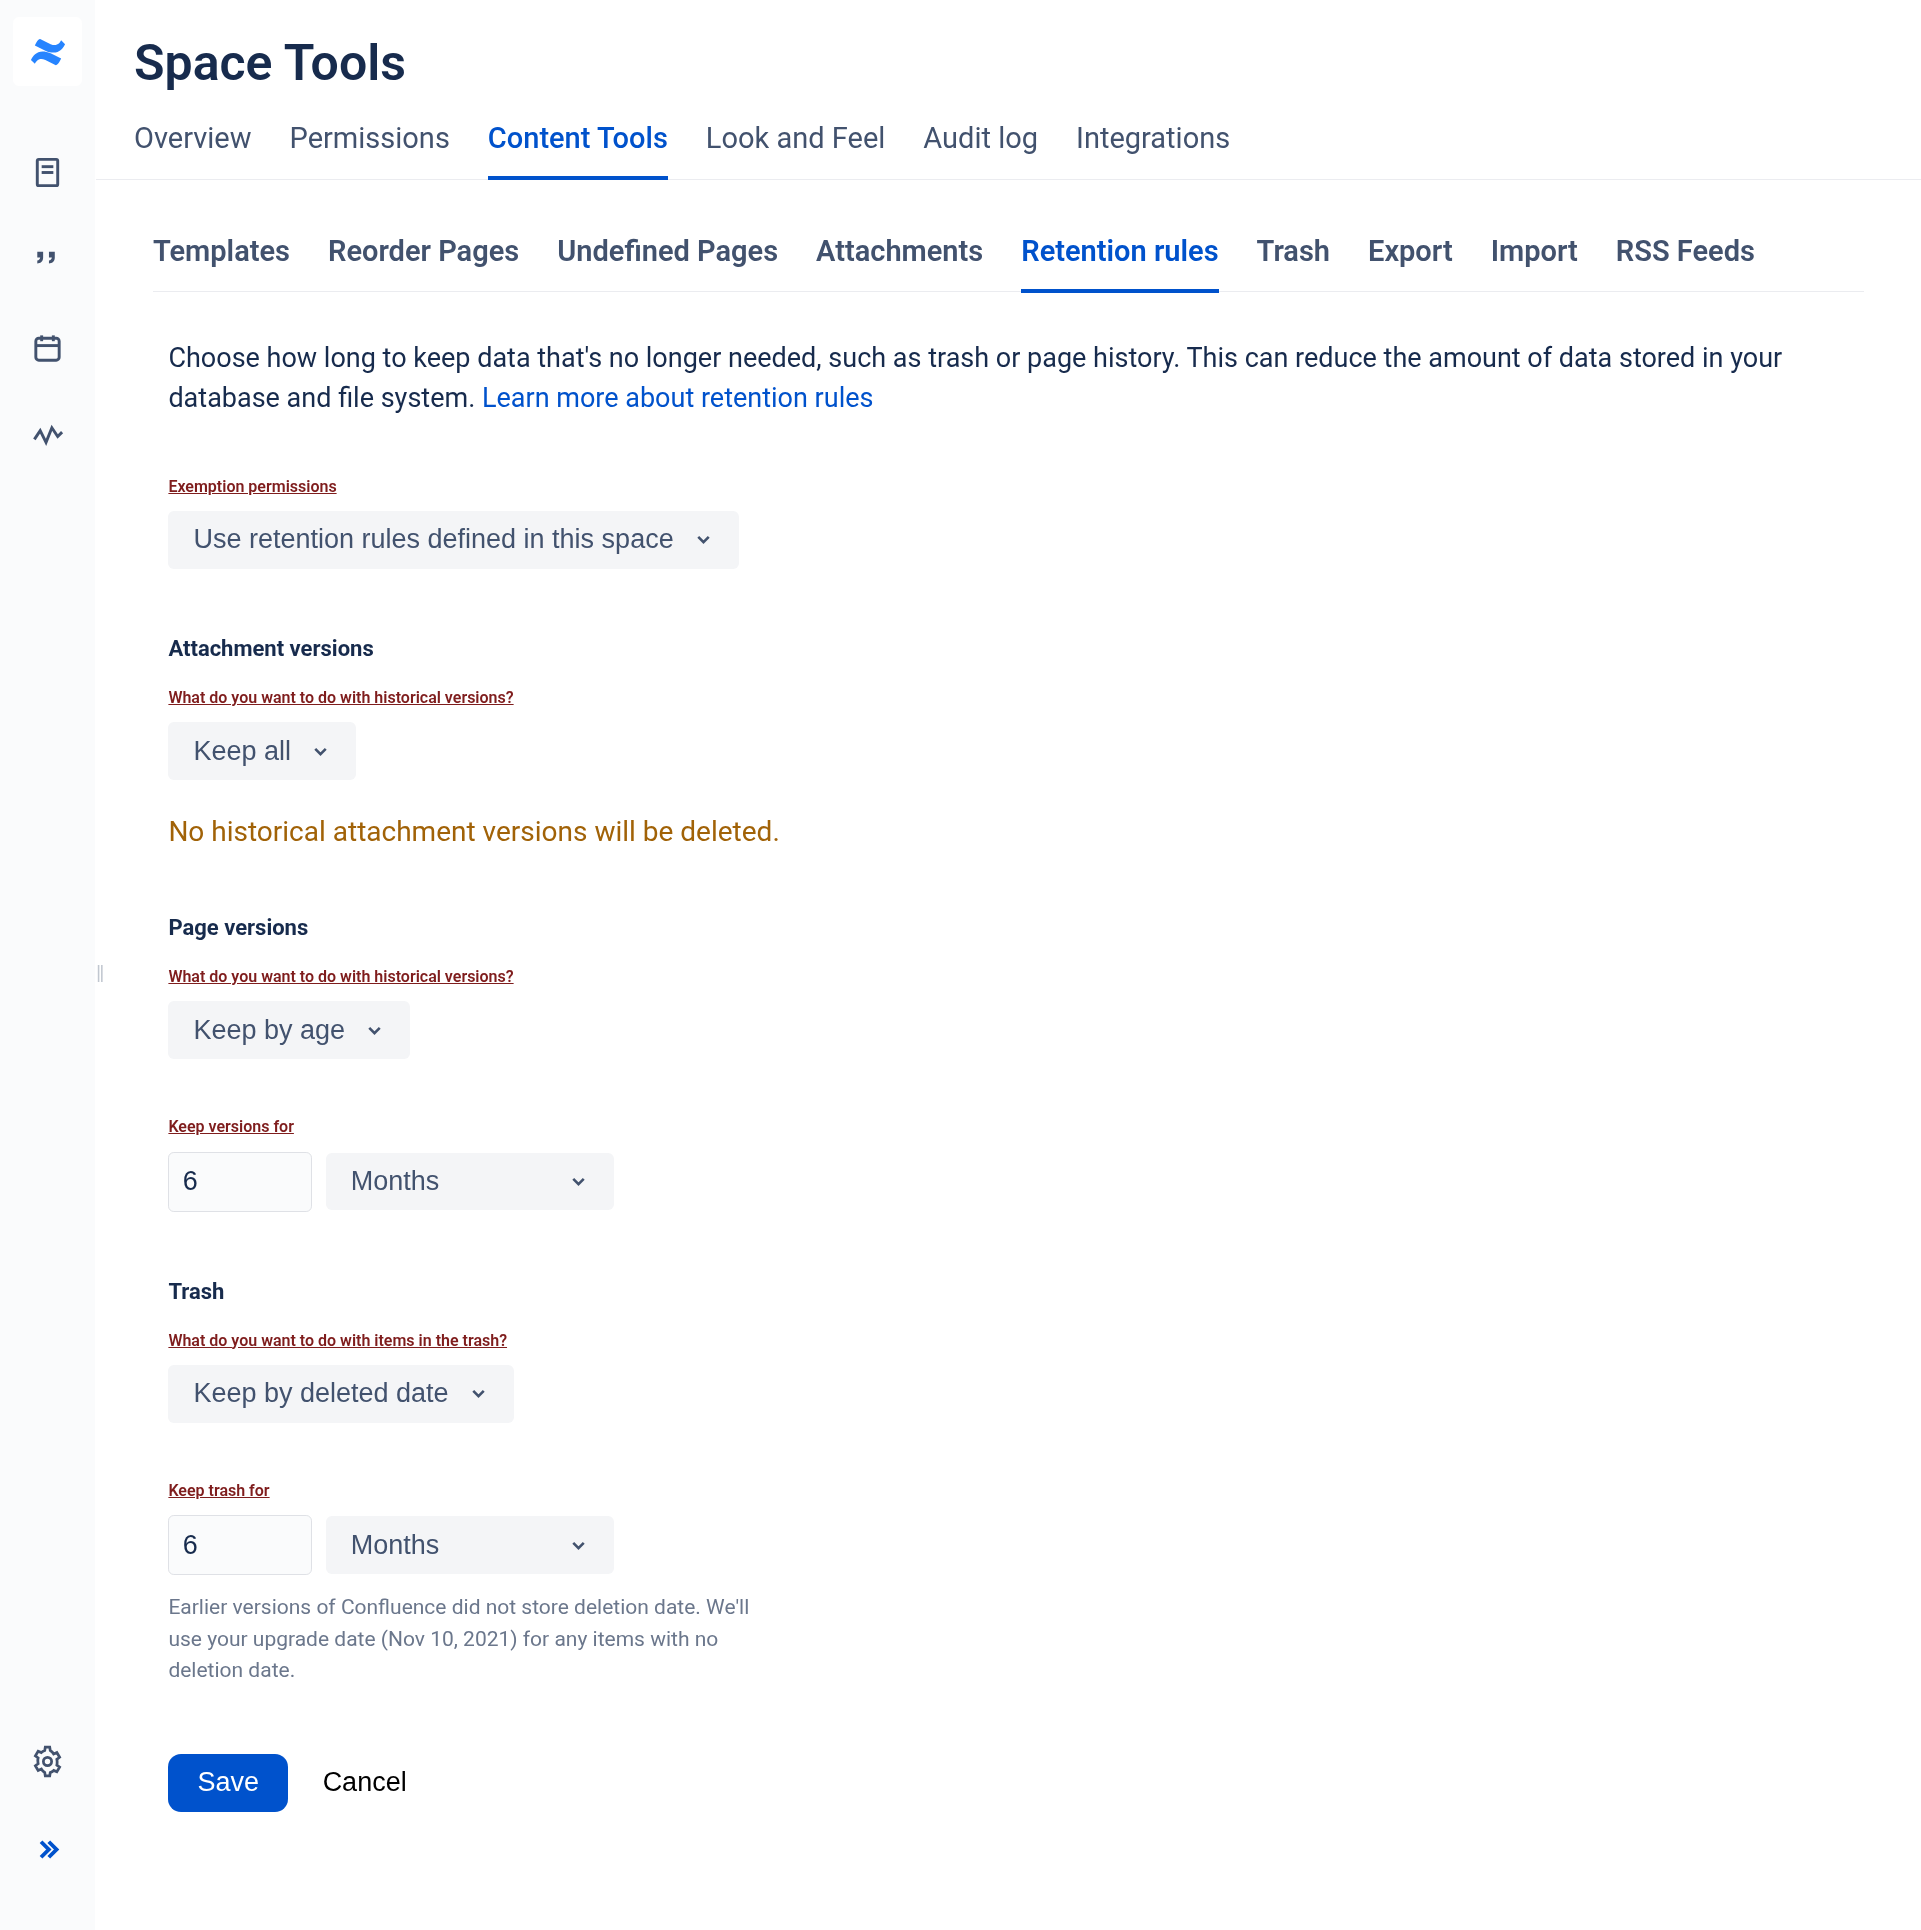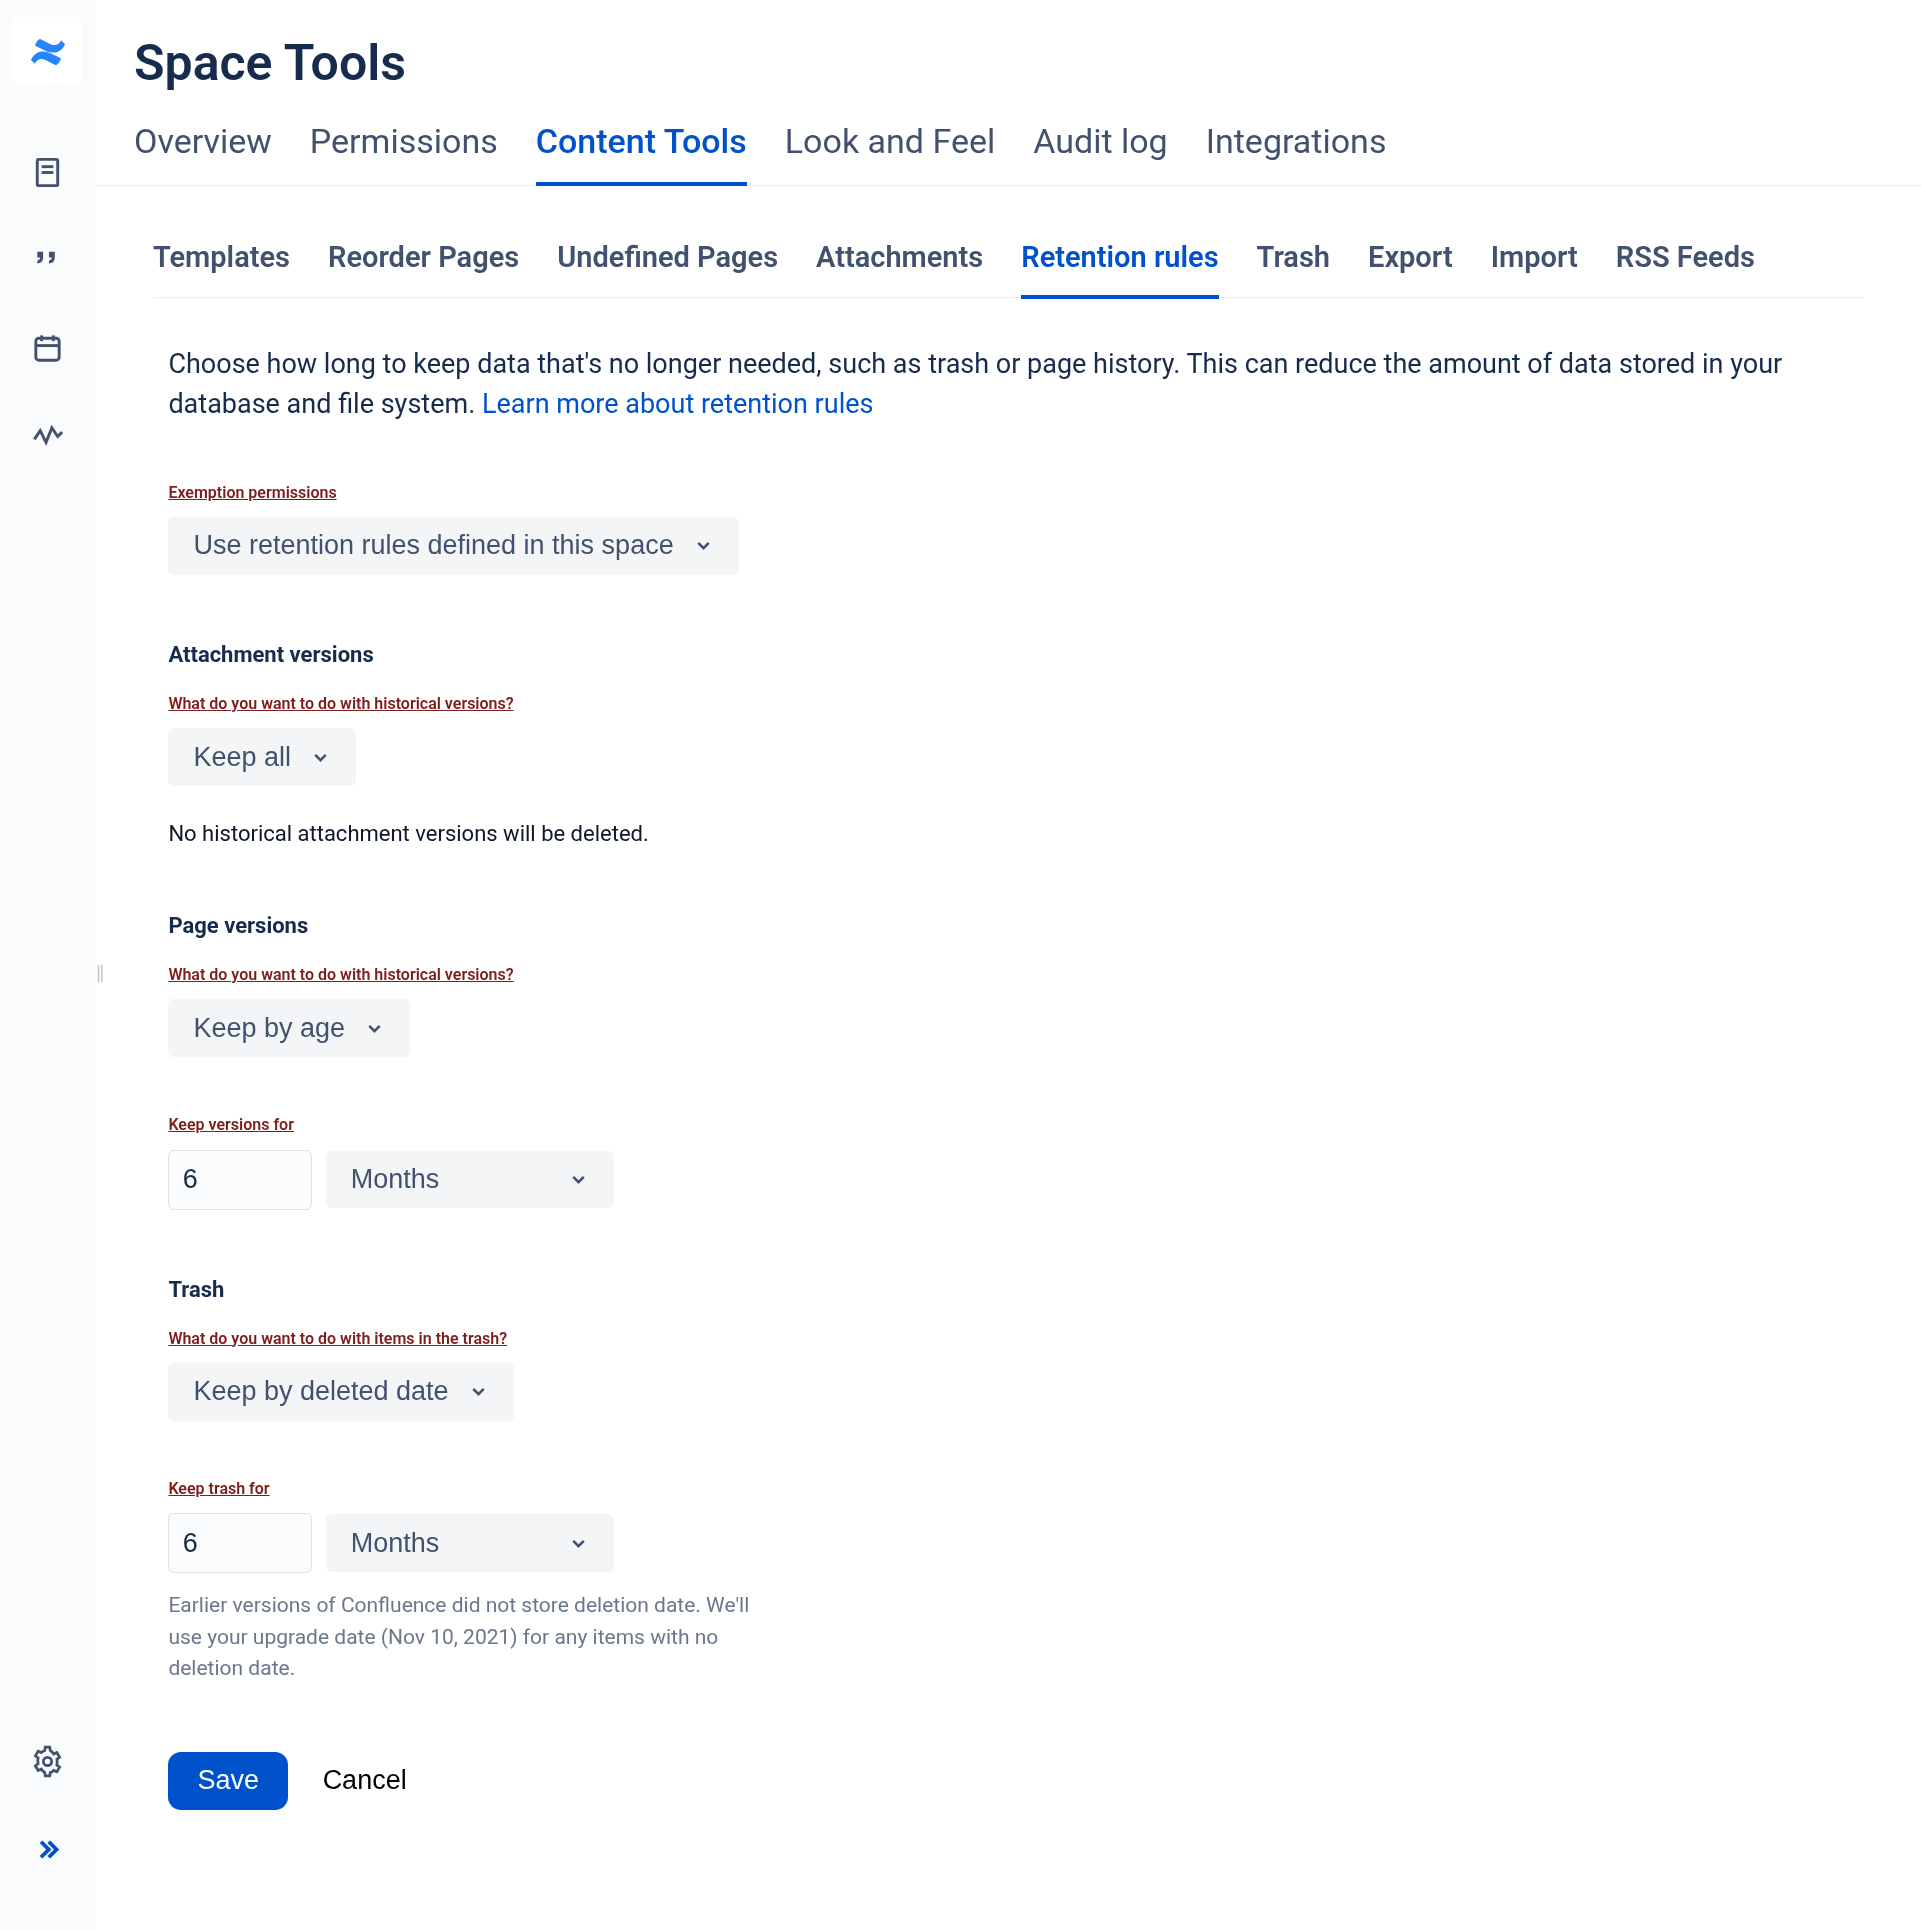--- a/index.html
+++ b/index.html
@@ -34,21 +34,21 @@
   }
 
   .main { flex:1; padding: 19px 38px 58px 38px; position:relative; }
   h1.page-title { font-size: 50px; font-weight: 600; margin: 15.4px 0 29px 0; color:#172B4D; }
 
   .tabbar-primary {
     display:flex; gap: 38px; border-bottom: 1.9px solid #EBECF0; margin: 0 -38px 0 -38px;
     padding: 0 38px;
   }
   .tabbar-primary .tab {
-    padding: 0 0 21px 0; font-size: 34px; color:#42526E; cursor:pointer; white-space:nowrap;
+    padding: 0 0 21px 0; font-size: 29px; color:#42526E; cursor:pointer; white-space:nowrap;
     border-bottom: 4.8px solid transparent; margin-bottom:-1.9px; font-weight:400;
   }
   .tabbar-primary .tab.active { color:#0052CC; border-bottom-color:#0052CC; font-weight:500; }
 
   .subcontent { padding: 54px 19px 0 19px; }
 
   .tabbar-secondary {
     display:flex; gap: 38px; border-bottom: 1.9px solid #EBECF0;
     margin-bottom: 46px;
   }
@@ -64,21 +64,21 @@
   .field-label { font-size: 16px; color:#7f1d1d; font-weight:600; margin-top: 58px; margin-bottom: 15.4px; margin-left:15.4px;text-decoration:underline; }
   .section-title { font-size: 22px; font-weight:700; color:#172B4D; margin-top: 67px; margin-left:15.4px; }
 
   .select-btn {
     display:inline-flex; align-items:center; gap: 19px;
     background:#F4F5F7; color:#42526E; font-size:27px; font-weight:500;
     padding: 13.4px 25px; border:none; border-radius:5.8px; cursor:pointer; margin-left:15.4px;
   }
   .select-btn.wide { min-width: 288px; justify-content:space-between; }
 
-  .helper-text { font-size: 22px; color:#0f172a; margin: 35px 0 0 15.4px; }
+  .helper-text { font-size: 28px; color:#a16207; margin: 35px 0 0 15.4px; }
 
   .row-inputs { display:flex; gap: 13.4px; align-items:center; margin-left:15.4px; }
   input.num {
     width: 144px; height: 60px; font-size: 27px; padding: 5.8px 13.4px;
     border: 1.9px solid #DFE1E6; border-radius:5.8px; background:#FAFBFC; color:#172B4D;
   }
   .small-note { font-size: 21px; color:#6B778C; max-width: 596px; line-height:1.5; margin:17.3px 0 0 15.4px; }
 
   .actions { display:flex; gap: 27px; margin-top: 67px; margin-left:15.4px; }
   .btn-primary {

